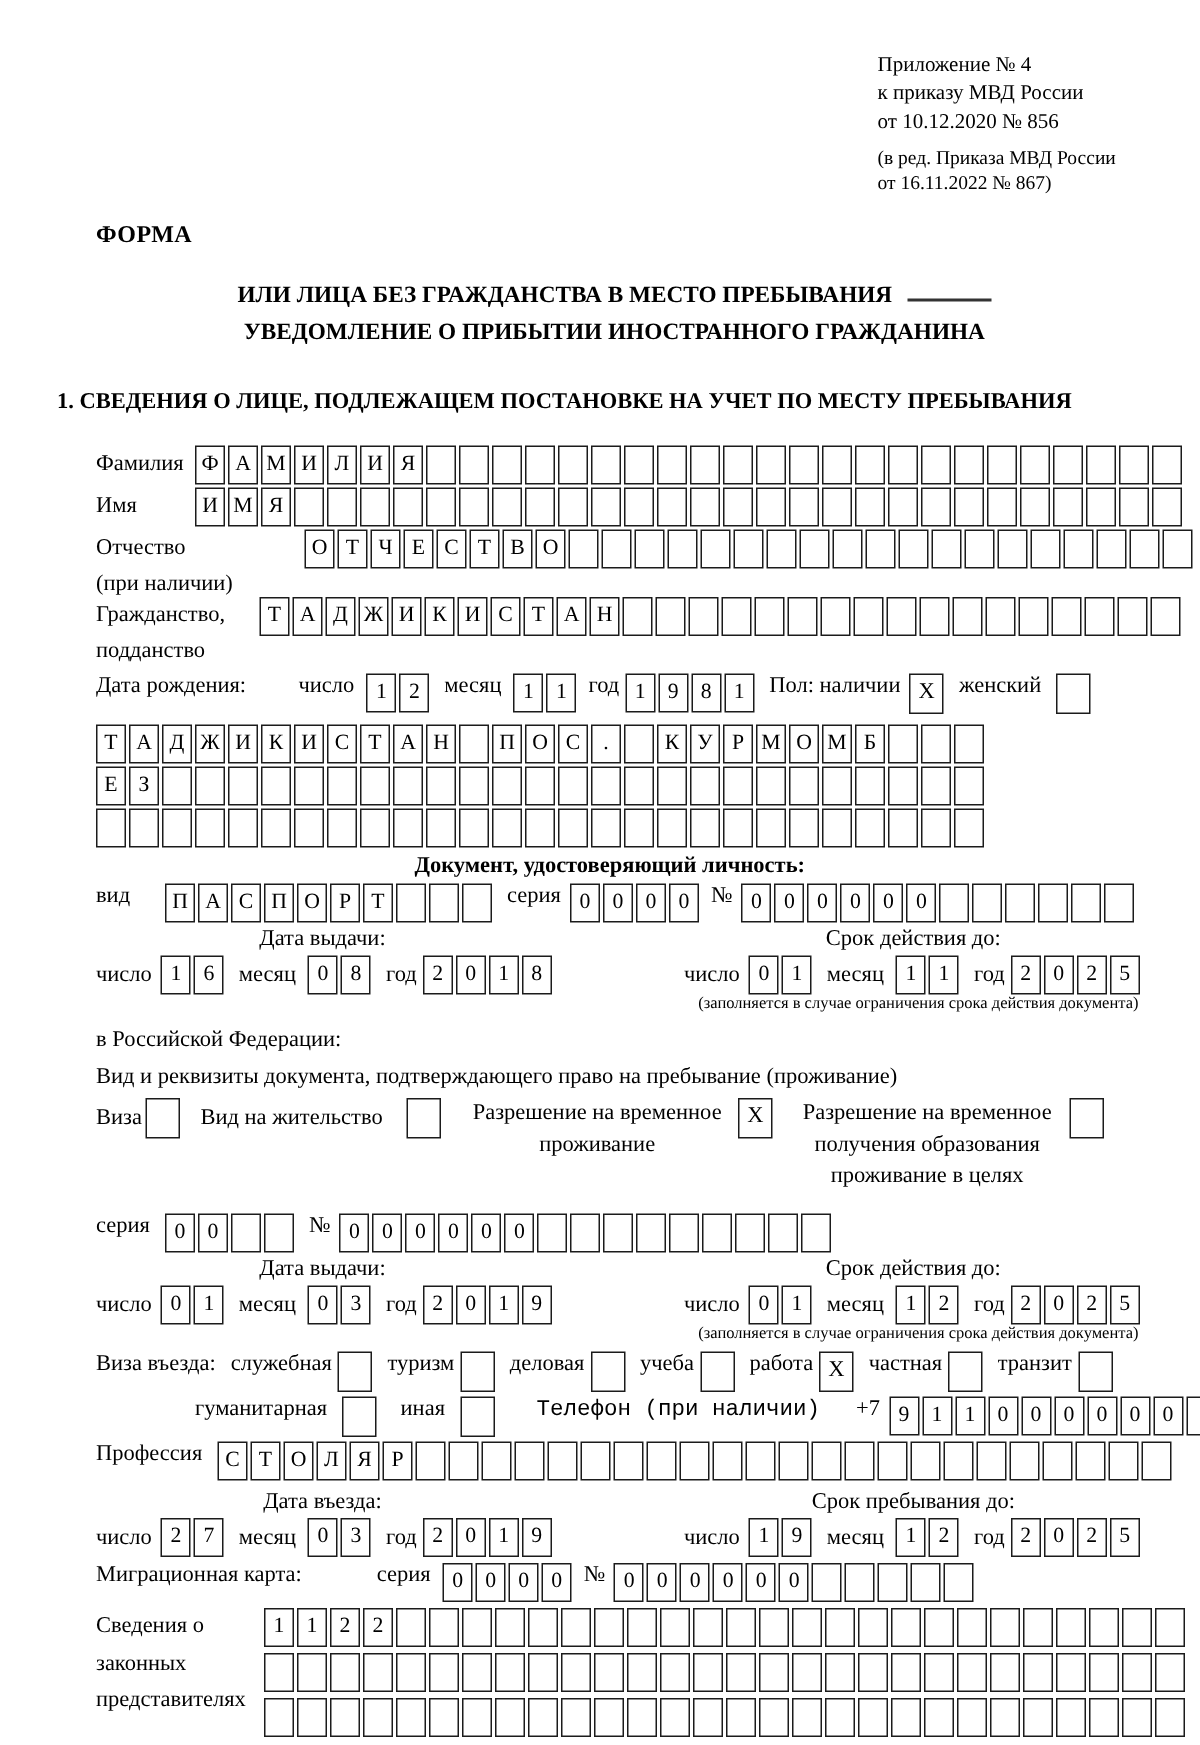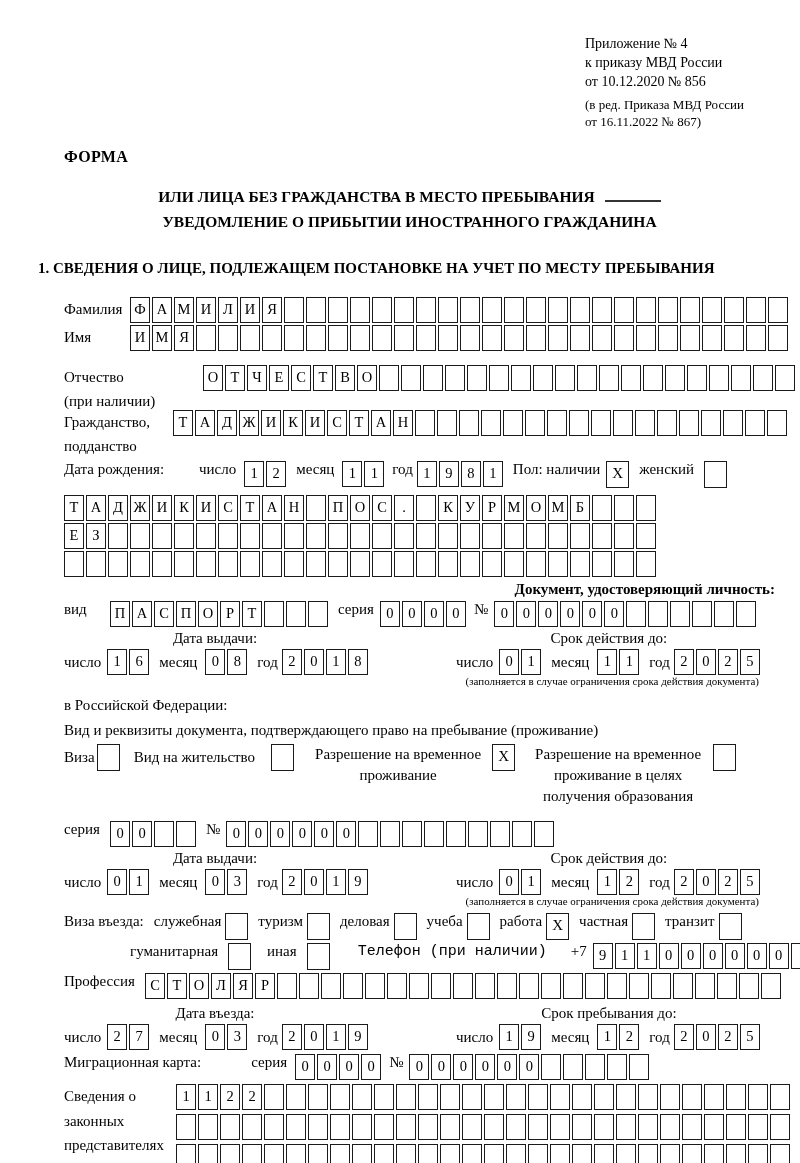--- a/index.html
+++ b/index.html
@@ -30,21 +30,21 @@
   .lblcol{flex:none;line-height:25px;}
   .stack .cellrow{margin-bottom:2px;}
   .note{font-size:11px;}
   .dpair{display:flex;margin-top:2px;}
   .dcol{display:flex;flex-direction:column;}
   .dhead{text-align:center;font-size:15px;line-height:19px;}
   .drow{display:flex;align-items:center;white-space:nowrap;margin-top:1px;}
   .m4{margin-right:4px;}.m8{margin-right:8px;}.m6{margin-right:6px;}
   .ml6{margin-left:6px;}.ml10{margin-left:10px;}
   .optlbl{margin:0 4px 0 10px;}
-  .ctr{text-align:right;}
+  .ctr{text-align:center;}
   .mlinelbl{text-align:center;line-height:21px;font-size:15px;white-space:normal;}
 </style>
 </head>
 <body>
 
 <div class="page">
 
   <div class="hdr">
     <div>Приложение № 4</div>
     <div>к приказу МВД России</div>
@@ -128,21 +128,21 @@
         <span class="cell"></span>
         <span class="cell"></span>
         <span class="cell"></span>
         <span class="cell"></span>
         <span class="cell"></span>
         <span class="cell"></span>
         <span class="cell"></span>
       </span>
   </div>
 
-  <div class="rowtop" style="margin-top:14px;justify-content:space-between;">
+  <div class="rowtop" style="margin-top:2px;justify-content:space-between;">
     <span class="lblcol" style="width:139px;line-height:24px;">
       <div>Отчество</div>
       <div>(при наличии)</div>
     </span>
     <span class="cellrow">
         <span class="cell">О</span>
         <span class="cell">Т</span>
         <span class="cell">Ч</span>
         <span class="cell">Е</span>
         <span class="cell">С</span>
@@ -423,22 +423,22 @@
     <span class="cb" style="margin-left:2px;"></span>
     <span style="margin-left:14px;line-height:27px;">Вид на жительство</span>
     <span class="cb" style="margin-left:16px;"></span>
     <span class="mlinelbl" style="margin-left:16px;width:176px;">
       <div>Разрешение на временное</div>
       <div>проживание</div>
     </span>
     <span class="cb" style="margin-left:6px;">X</span>
     <span class="mlinelbl" style="margin-left:14px;width:178px;">
       <div>Разрешение на временное</div>
+      <div>получения образования</div>
       <div>проживание в целях</div>
-      <div>получения образования</div>
     </span>
     <span class="cb" style="margin-left:6px;"></span>
   </div>
 
   <div class="row" style="margin-top:14px;">
     <span style="width:46px;flex:none;">серия</span>
     <span class="cellrow m8">
         <span class="cell">0</span>
         <span class="cell">0</span>
         <span class="cell"></span>

